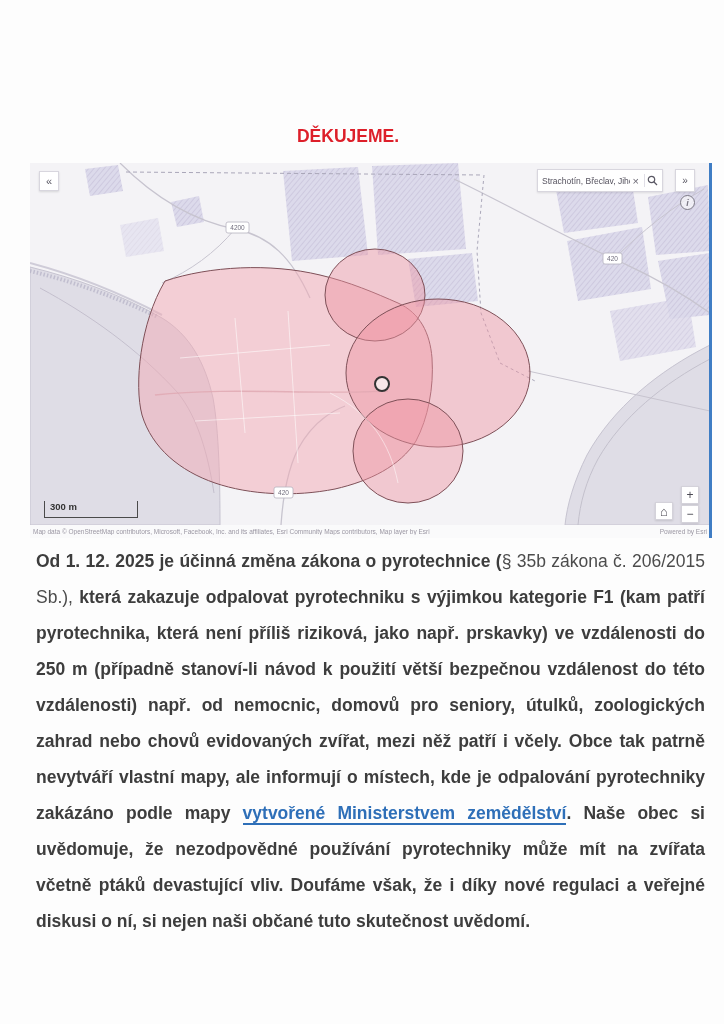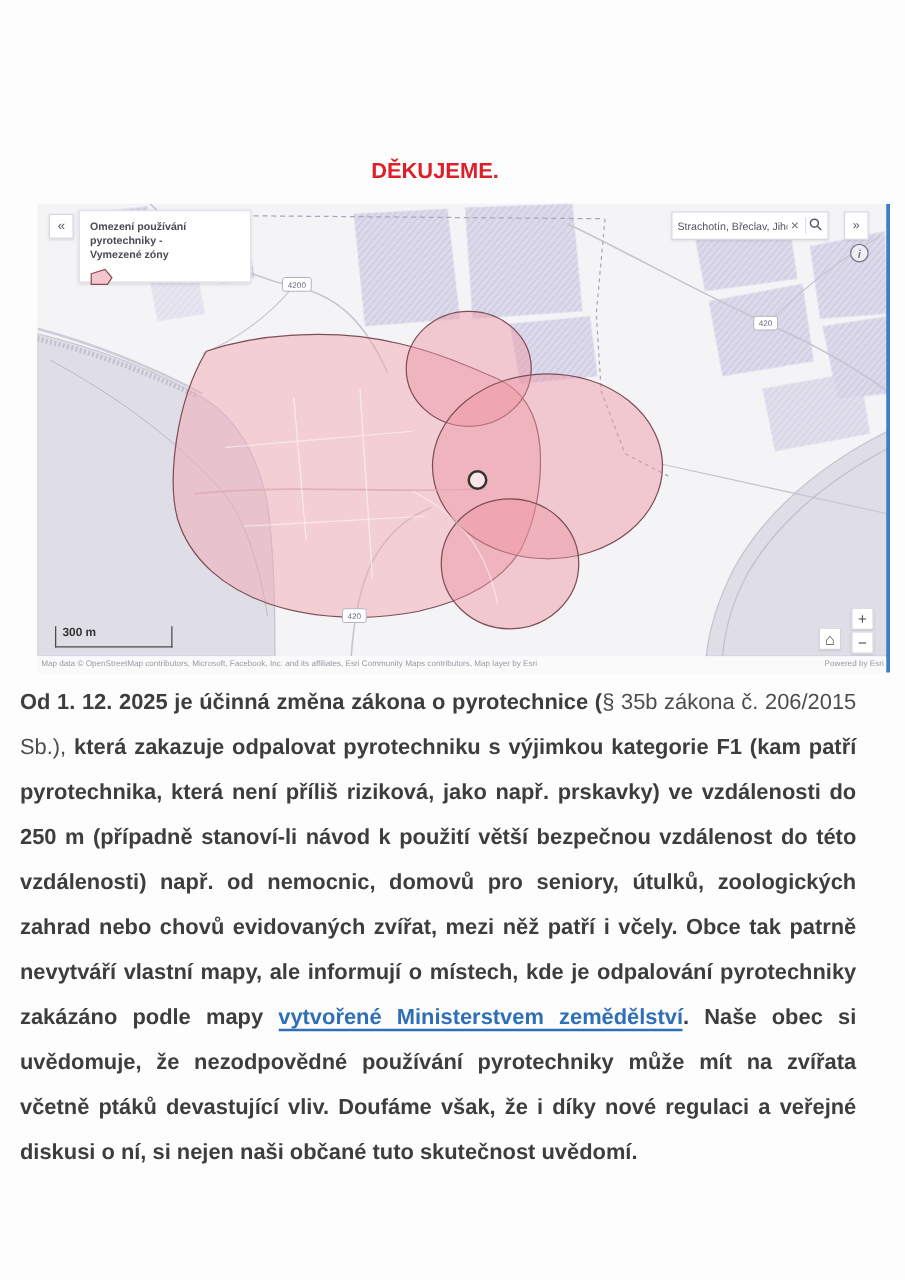--- a/index.html
+++ b/index.html
@@ -49,21 +49,21 @@
   .scale-bar { position:absolute; left:14px; top:338px; width:94px; height:17px;
     border-left:1.5px solid #4a4a4a; border-right:1.5px solid #4a4a4a; border-bottom:1.5px solid #4a4a4a; }
   .scale-label { font-size:9.5px; font-weight:700; color:#333; padding-left:5px; }
 
   .attribution-bar { position:absolute; left:0; top:362px; width:680px; height:13px; background:#fafafb;
     display:flex; justify-content:space-between; align-items:center; padding:0 3px; }
   .attribution-text { font-size:6.5px; color:#9b97a3; white-space:nowrap; overflow:hidden; }
   .powered-by { font-size:6.5px; color:#9b97a3; white-space:nowrap; margin-left:8px; }
 
   
-  .body-text { position:absolute; left:16px; top:543px; width:669px; font-size:17.5px; line-height:36px;
+  .body-text { position:absolute; left:36px; top:543px; width:669px; font-size:17.5px; line-height:36px;
     color:#3d3d3d; text-align:justify; font-weight:700; }
   .seg-bold { font-weight:700; color:#3d3d3d; }
   .seg-regular { font-weight:400; color:#4c4c4c; }
   .seg-link { font-weight:700; color:#2e6fb8; border-bottom:2.5px solid #2e6fb8; }
 </style>
 </head>
 <body>
 
 <div class="page">
 
@@ -145,29 +145,20 @@
         <text x="582.5" y="98">420</text>
         <rect x="244" y="324" width="19" height="11" rx="2" fill="#ffffff" stroke="#b5b2bf" stroke-width="0.8"></rect>
         <text x="253.5" y="332">420</text>
       </g>
     </svg>
 
     <div class="collapse-btn">
       <span>«</span>
     </div>
 
-    <div class="legend-panel">
-      <div class="legend-title">Omezení používání pyrotechniky -</div>
-      <div class="legend-title">Vymezené zóny</div>
-      <div class="legend-swatch">
-        <svg width="19" height="15" viewBox="0 0 19 15">
-          <path d="M1,5 L12,1.5 L17.5,8 L14,13.5 L1,13.5 Z" fill="#f4c7ce" stroke="#8a4a52" stroke-width="1"></path>
-        </svg>
-      </div>
-    </div>
 
     <div class="search-box">
       <span class="search-text">Strachotín, Břeclav, Jihom</span>
       <span class="search-clear">×</span>
       <span class="search-sep"></span>
       <span>
         <svg width="11" height="11" viewBox="0 0 11 11">
           <circle cx="4.5" cy="4.5" r="3.2" fill="none" stroke="#5a5864" stroke-width="1.2"></circle>
           <line x1="7" y1="7" x2="10" y2="10" stroke="#5a5864" stroke-width="1.2"></line>
         </svg>

